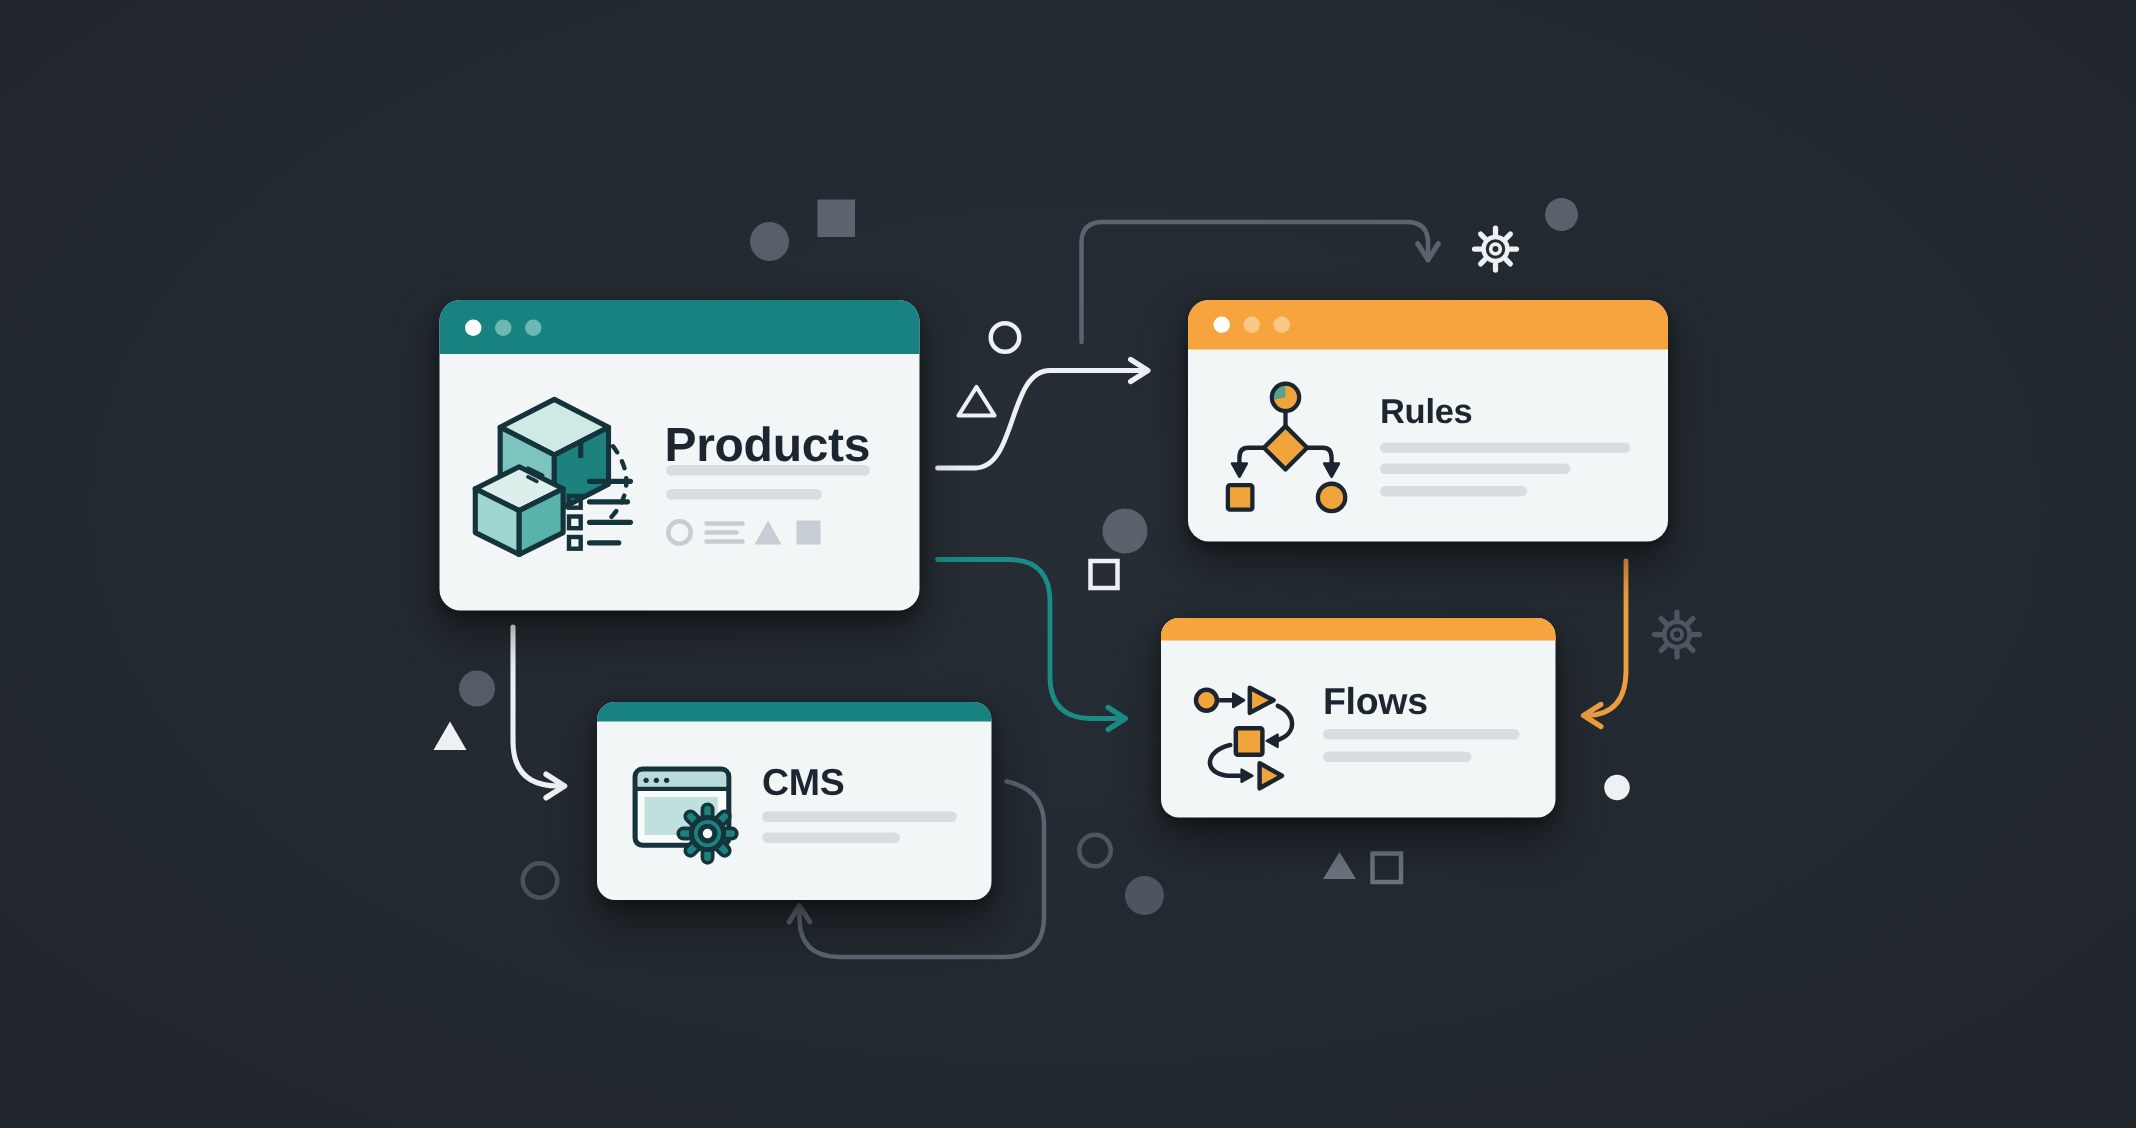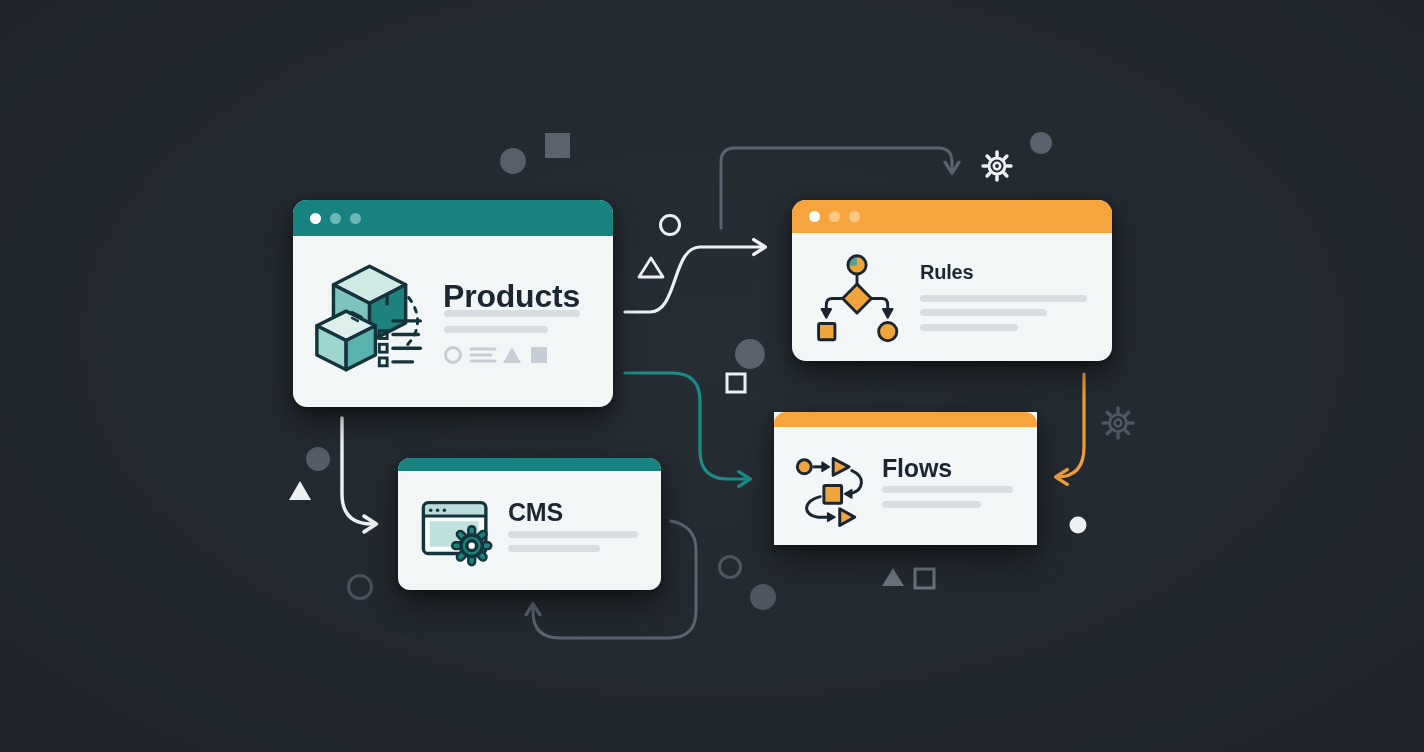--- a/index.html
+++ b/index.html
@@ -168,28 +168,28 @@
         <circle cx="50" cy="11" r="9.5" fill="none" stroke="#1b2530" stroke-width="3"></circle>
         <line x1="50" y1="20.5" x2="50" y2="33" stroke="#1b2530" stroke-width="3"></line>
         <path d="M50,31 L65,46 L50,61 L35,46 Z" fill="#f0a43c" stroke="#1b2530" stroke-width="3" stroke-linejoin="round"></path>
         <path d="M35,46 H24 Q18,46 18,53 V58" fill="none" stroke="#1b2530" stroke-width="3"></path>
         <path d="M65,46 H76 Q82,46 82,53 V58" fill="none" stroke="#1b2530" stroke-width="3"></path>
         <path d="M13,57 H23 L18,66 Z" fill="#1b2530" stroke="#1b2530" stroke-width="2" stroke-linejoin="round"></path>
         <path d="M77,57 H87 L82,66 Z" fill="#1b2530" stroke="#1b2530" stroke-width="2" stroke-linejoin="round"></path>
         <rect x="10" y="72" width="17" height="17" rx="1.5" fill="#f0a43c" stroke="#1b2530" stroke-width="3"></rect>
         <circle cx="82" cy="80.5" r="9.5" fill="#f0a43c" stroke="#1b2530" stroke-width="3"></circle>
       </svg>
-      <div class="card-title" style="left:128px;top:61px;font-size:20px;">Rules</div>
+      <div class="card-title" style="left:128px;top:61px;font-size:23px;">Rules</div>
       <div class="ph-line" style="left:128px;top:95px;width:167px;"></div>
       <div class="ph-line" style="left:128px;top:109px;width:127px;"></div>
       <div class="ph-line" style="left:128px;top:124px;width:98px;"></div>
     </div>
   </div>
 
-  <div class="card" style="left:398px;top:458px;width:263px;height:132px;border-radius:12px;">
+  <div class="card" style="left:398px;top:468px;width:263px;height:132px;border-radius:12px;">
     <div class="card-header hdr-teal" style="height:13px;border-radius:12px 12px 0 0;"></div>
     <div class="card-body">
       <svg class="icon-svg" style="left:22px;top:40px;" width="80" height="72" viewBox="0 0 82 72">
         <rect x="3.5" y="4" width="64" height="52" rx="5" fill="#f7fbfa" stroke="#14333b" stroke-width="3.5"></rect>
         <path d="M5.3,9 Q5.3,5.8 8.5,5.8 H62.5 Q65.7,5.8 65.7,9 V16 H5.3 Z" fill="#b9dcda"></path>
         <line x1="3.5" y1="17.5" x2="67.5" y2="17.5" stroke="#14333b" stroke-width="3"></line>
         <circle cx="11" cy="11.6" r="1.8" fill="#14333b"></circle>
           <circle cx="18" cy="11.6" r="1.8" fill="#14333b"></circle>
           <circle cx="25" cy="11.6" r="1.8" fill="#14333b"></circle>
         <rect x="10" y="23" width="50" height="26" fill="#bfe0dc"></rect>
@@ -217,21 +217,21 @@
           <circle cx="53" cy="48" r="11" fill="#1d827e" stroke="#14333b" stroke-width="3.5"></circle>
           <circle cx="53" cy="48" r="5" fill="#f7fbfa" stroke="#14333b" stroke-width="3.5"></circle>
         </g>
       </svg>
       <div class="card-title" style="left:110px;top:40px;font-size:25px;">CMS</div>
       <div class="ph-line" style="left:110px;top:73px;width:130px;"></div>
       <div class="ph-line" style="left:110px;top:87px;width:92px;"></div>
     </div>
   </div>
 
-  <div class="card" style="left:774px;top:412px;width:263px;height:133px;border-radius:0;">
+  <div class="card" style="left:774px;top:412px;width:263px;height:133px;border-radius:12px;">
     <div class="card-header hdr-orange" style="height:15px;border-radius:12px 12px 0 0;"></div>
     <div class="card-body">
       <svg class="icon-svg" style="left:21px;top:40px;" width="82" height="80" viewBox="0 0 88 84">
         <circle cx="10" cy="15" r="7.5" fill="#f0a43c" stroke="#1b2530" stroke-width="3.2"></circle>
         <line x1="19" y1="15" x2="30" y2="15" stroke="#1b2530" stroke-width="3.2"></line>
         <path d="M29,10 V20 L37,15 Z" fill="#1b2530" stroke="#1b2530" stroke-width="1.5" stroke-linejoin="round"></path>
         <path d="M41,6 L58,15 L41,24 Z" fill="#f0a43c" stroke="#1b2530" stroke-width="3.2" stroke-linejoin="round"></path>
         <path d="M61,19 C75,25 75,40 59,44" fill="none" stroke="#1b2530" stroke-width="3.2" stroke-linecap="round"></path>
         <path d="M61,39.5 V48.5 L53,44 Z" fill="#1b2530" stroke="#1b2530" stroke-width="1.5" stroke-linejoin="round"></path>
         <rect x="31" y="35" width="19" height="19" rx="1.5" fill="#f0a43c" stroke="#1b2530" stroke-width="3.2"></rect>

